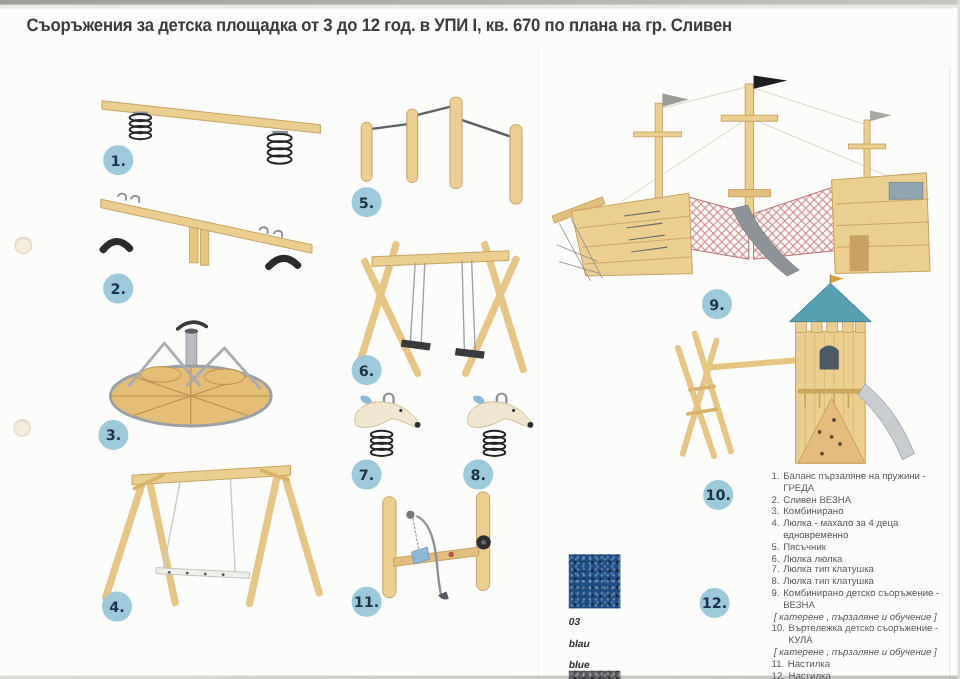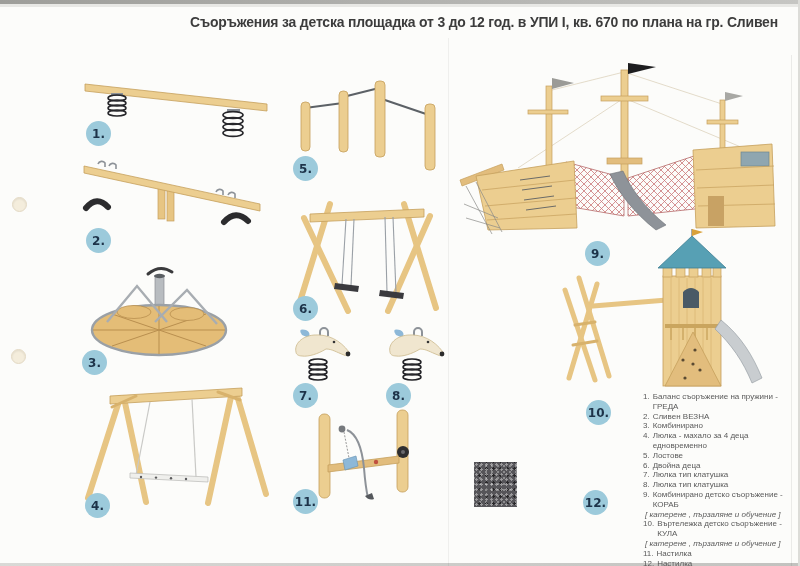--- a/index.html
+++ b/index.html
@@ -12,21 +12,21 @@
   .edge-top{position:absolute;left:0;top:0;width:800px;height:4px;
     background:linear-gradient(to right,#9e9e9a,#b3b3b0 55%,#c6c6c3);}
   .edge-top-fade{position:absolute;left:0;top:4px;width:800px;height:3px;background:#e8e8e5;}
   .edge-bottom{position:absolute;left:0;bottom:0;width:800px;height:3px;
     background:linear-gradient(to right,#d9d9d6,#c2c2bf);}
   .edge-right{position:absolute;right:0;top:0;width:2px;height:566px;background:#dcdcd8;}
   .fold-line{position:absolute;left:448px;top:38px;width:1px;height:528px;background:rgba(0,0,0,0.05);}
   .page-edge-line{position:absolute;left:791px;top:55px;width:1px;height:511px;background:rgba(0,0,0,0.07);}
 
   .title{
-    position:absolute;left:0;top:13px;width:800px;text-align:right;
+    position:absolute;left:0;top:13px;width:800px;text-align:left;
     font-size:15px;font-weight:600;color:#3c3c3c;letter-spacing:-0.2px;
   }
   .title span{display:inline-block;transform:scaleX(0.93);}
 
   .punch-hole{
     position:absolute;width:13px;height:13px;border-radius:50%;
     background:#f4eddc;border:1px solid #e3d9c4;box-shadow:inset 0 1px 2px rgba(0,0,0,0.08);
   }
   #hole1{left:12px;top:197px;}
   #hole2{left:11px;top:349px;}
@@ -379,71 +379,77 @@
   <div class="badge" style="left:293px;top:296px;">6.</div>
   <div class="badge" style="left:293px;top:383px;">7.</div>
   <div class="badge" style="left:386px;top:383px;">8.</div>
   <div class="badge" style="left:585px;top:241px;">9.</div>
   <div class="badge" style="left:586px;top:400px;">10.</div>
   <div class="badge" style="left:293px;top:489px;">11.</div>
   <div class="badge" style="left:583px;top:490px;">12.</div>
 
   <div class="swatch-block">
     <div class="swatch-col">
+      <div class="swatch blue"></div>
+      <div class="swatch-code">03</div>
+      <div class="swatch-lbl">blau</div>
+      <div class="swatch-lbl">blue</div>
+    </div>
+    <div class="swatch-col">
       <div class="swatch grey"></div>
       
       
       
     </div>
   </div>
 
   <div class="legend">
     <div class="legend-row">
       <span class="legend-num">1.</span>
-      <span class="legend-text">Баланс съоръжение на пружини - ГРЕДА</span>
+      <span class="legend-text">Баланс пързаляне на пружини - ГРЕДА</span>
     </div>
 
     <div class="legend-row">
       <span class="legend-num">2.</span>
       <span class="legend-text">Сливен  ВЕЗНА</span>
     </div>
 
     <div class="legend-row">
       <span class="legend-num">3.</span>
       <span class="legend-text">Комбинирано</span>
     </div>
 
     <div class="legend-row">
       <span class="legend-num">4.</span>
       <span class="legend-text">Люлка - махало  за 4 деца едновременно</span>
     </div>
 
     <div class="legend-row">
       <span class="legend-num">5.</span>
-      <span class="legend-text">Лостове</span>
+      <span class="legend-text">Пясъчник</span>
     </div>
 
     <div class="legend-row">
       <span class="legend-num">6.</span>
-      <span class="legend-text">Двойна деца</span>
+      <span class="legend-text">Люлка люлка</span>
     </div>
 
     <div class="legend-row">
       <span class="legend-num">7.</span>
       <span class="legend-text">Люлка тип клатушка</span>
     </div>
 
     <div class="legend-row">
       <span class="legend-num">8.</span>
       <span class="legend-text">Люлка тип клатушка</span>
     </div>
 
     <div class="legend-row">
       <span class="legend-num">9.</span>
-      <span class="legend-text">Комбинирано детско съоръжение - КОРАБ</span>
+      <span class="legend-text">Комбинирано детско съоръжение - ВЕЗНА</span>
     </div>
     <div class="legend-note">[ катерене , пързаляне и обучение ]</div>
     <div class="legend-row">
       <span class="legend-num">10.</span>
       <span class="legend-text">Въртележка детско съоръжение - КУЛА</span>
     </div>
     <div class="legend-note">[ катерене , пързаляне и обучение ]</div>
     <div class="legend-row">
       <span class="legend-num">11.</span>
       <span class="legend-text">Настилка</span>

